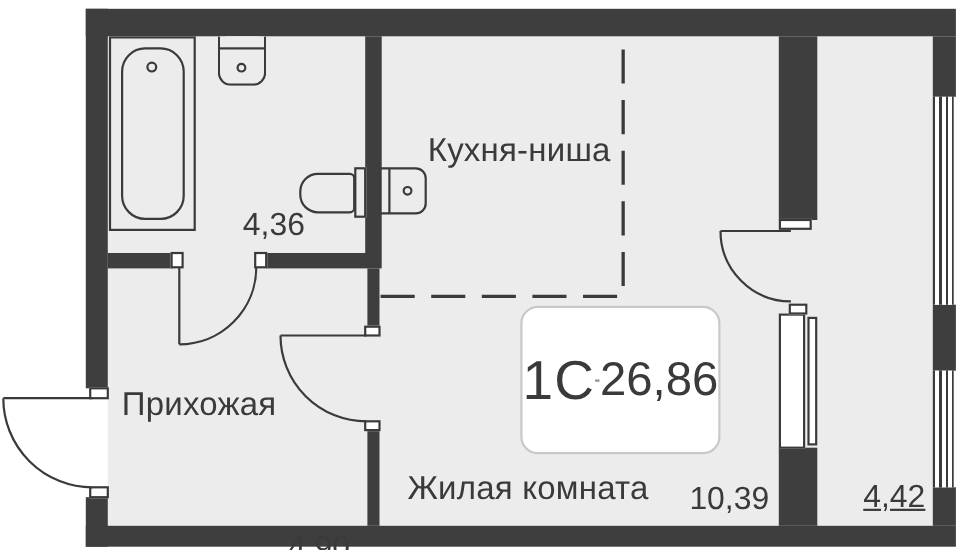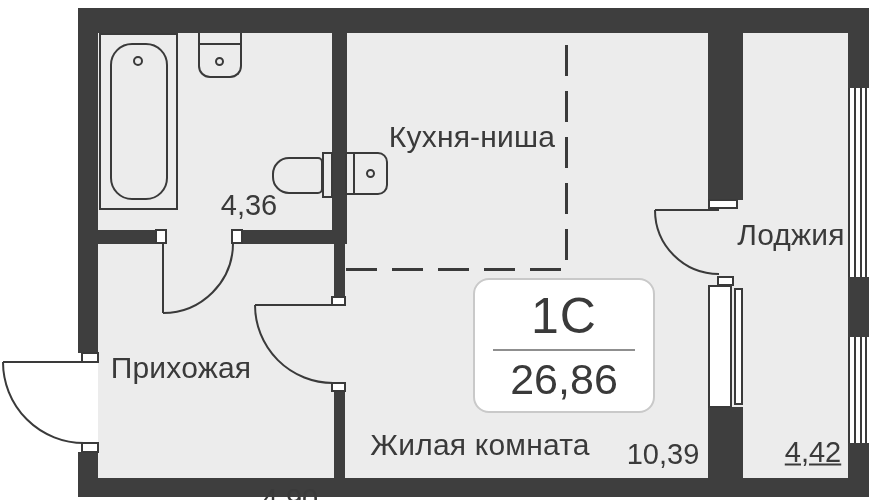--- a/index.html
+++ b/index.html
@@ -15,21 +15,21 @@
   .winwhite{position:absolute;background:#ffffff;border:2px solid #3a3a3a;box-sizing:border-box;}
   .glz{position:absolute;background:linear-gradient(to right,
        #3a3a3a 0 2px,#fff 2px 6px,#3a3a3a 6px 8px,#fff 8px 12px,
        #3a3a3a 12px 14px,#fff 14px 17px,#3a3a3a 17px 19px);}
   .lbl{position:absolute;transform:translate(-50%,-50%);white-space:nowrap;
        font-size:30px;letter-spacing:0.2px;}
   .num{position:absolute;transform:translate(-50%,-50%);white-space:nowrap;font-size:29px;}
   #badge{
     position:absolute;left:473px;top:278px;width:182px;height:135px;box-sizing:border-box;
     background:#ffffff;border:2px solid #c9c9c9;border-radius:16px;
-    display:flex;flex-direction:column;align-items:center;justify-content:center;
+    display:flex;flex-direction:row;align-items:center;justify-content:center;
   }
   #badge .type{font-size:50px;font-weight:500;line-height:1;letter-spacing:1px;}
   #badge .divider{width:142px;height:2px;background:#8f8f8f;margin:8px 0 7px 0;}
   #badge .total{font-size:43px;line-height:1;}
   svg.overlay{position:absolute;left:0;top:0;pointer-events:none;}
 </style>
 </head>
 <body>
 
 <div id="stage">
@@ -104,21 +104,20 @@
   <div class="lbl" style="left:472px;top:137px;">Кухня-ниша</div>
 
   <div class="num" style="left:249px;top:205px;">4,36</div>
 
   <div class="lbl" style="left:181px;top:368px;">Прихожая</div>
   <div class="num" style="left:290px;top:456px;margin-top:43px;">4,90</div>
 
   <div class="lbl" style="left:480px;top:445px;text-align:right;">Жилая комната</div>
   <div class="num" style="left:663px;top:454px;">10,39</div>
 
-  <div class="lbl" style="left:791px;top:235px;">Лоджия</div>
   <div class="num" style="left:813px;top:452px;text-decoration:underline;">4,42</div>
 
   <div id="badge">
     <div class="type">1С</div>
     <div class="divider"></div>
     <div class="total">26,86</div>
   </div>
 
 </div>
 

